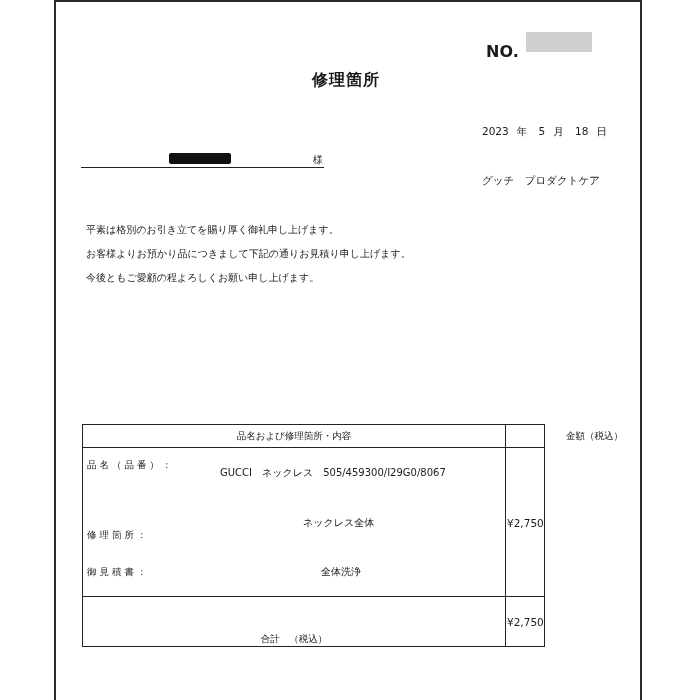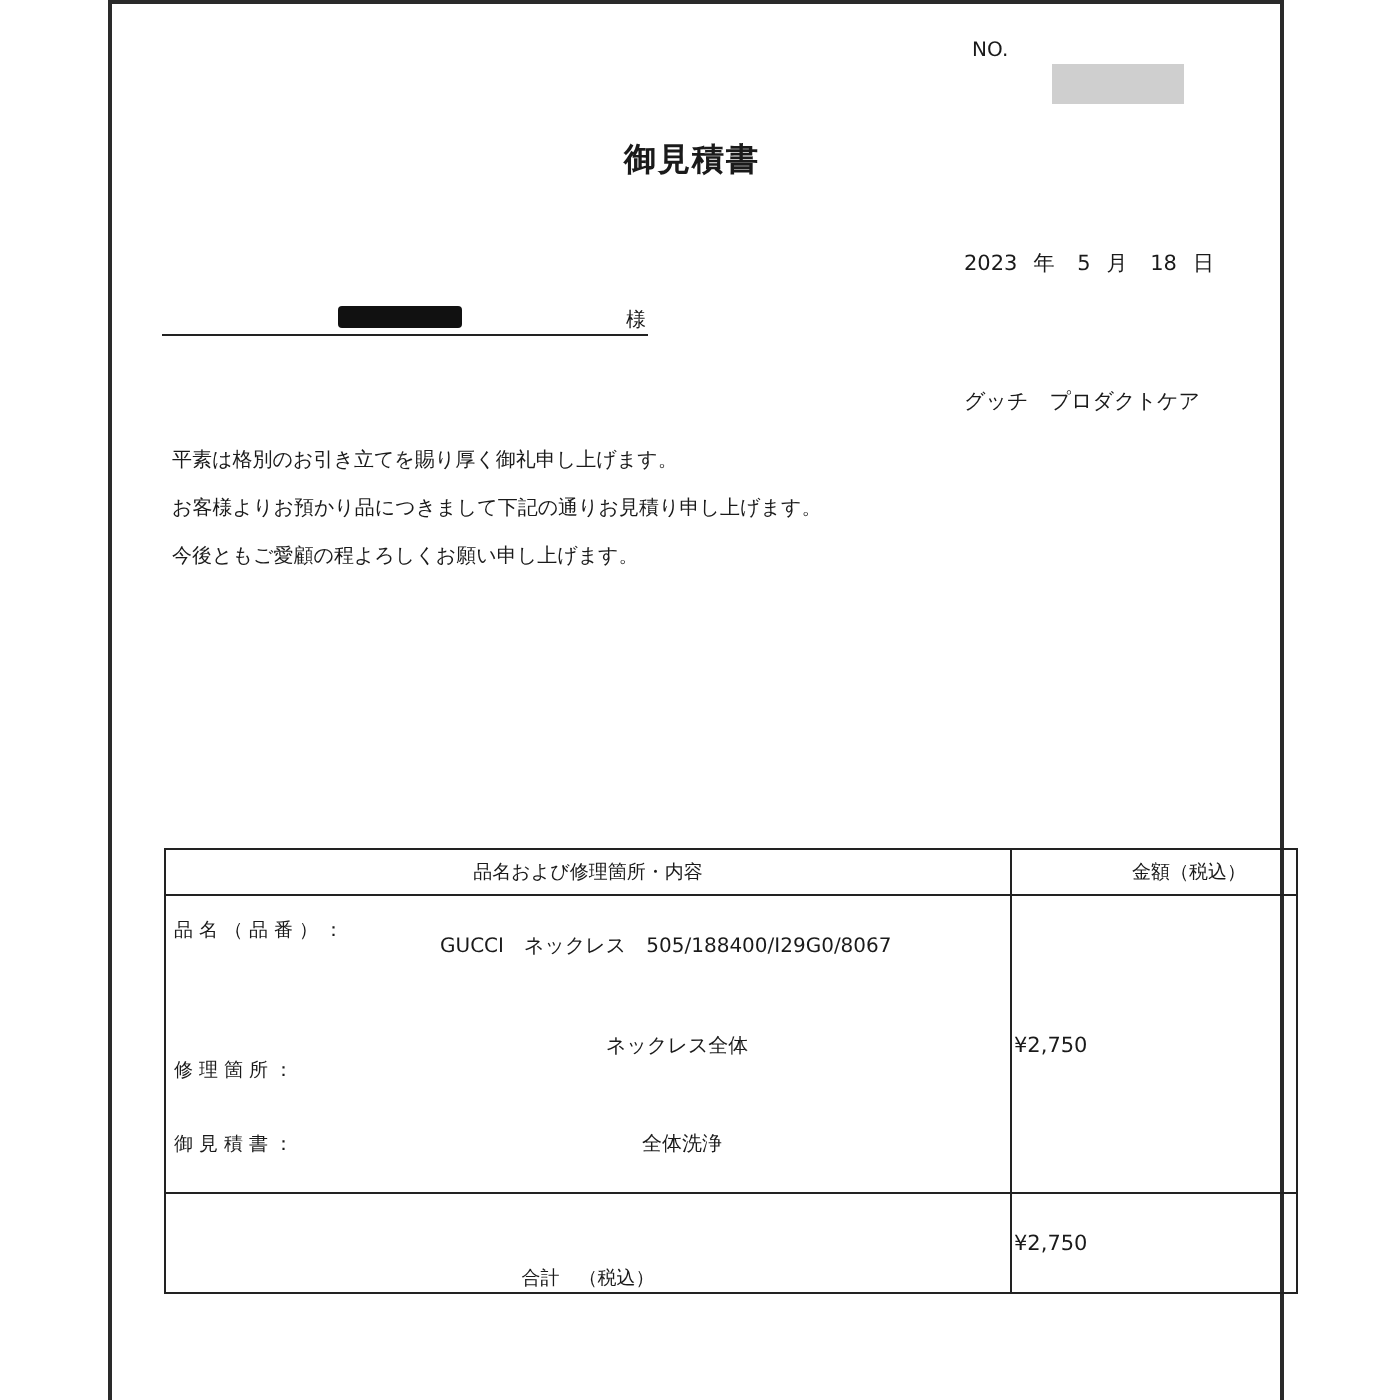--- a/index.html
+++ b/index.html
@@ -6,52 +6,52 @@
   body {
     width:700px; height:700px; background:#ffffff; position:relative; overflow:hidden;
     font-family: "DejaVu Sans", sans-serif; color:#1a1a1a;
   }
   .paper {
     position:absolute; left:54px; top:0; width:584px; height:720px;
     border-left:2px solid #2a2a2a; border-top:2px solid #2a2a2a; border-right:2px solid #2a2a2a;
     background:#fff;
   }
   .abs { position:absolute; white-space:nowrap; }
-  .no-label { left:430px; top:18px; font-size:10px; font-weight:normal; }
+  .no-label { left:430px; top:40px; font-size:16px; font-weight:bold; }
   .no-redact { left:470px; top:30px; width:66px; height:20px; background:#cfcfcf; }
   .title { left:256px; top:68px; font-size:16px; font-weight:bold; letter-spacing:1px; }
   .date { left:426px; top:123px; font-size:10.5px; }
   .date span { margin-right:8px; }
   .name-line { left:25px; top:165px; width:243px; border-bottom:1px solid #222; height:0; }
   .name-redact { left:113px; top:151px; width:62px; height:11px; background:#111; border-radius:2px; }
   .sama { left:257px; top:151px; font-size:10px; }
-  .company { left:426px; top:172px; font-size:10.5px;margin-top:20px; }
+  .company { left:426px; top:172px; font-size:10.5px; }
   .greet { left:30px; font-size:10px; }
   .table {
-    position:absolute; left:26px; top:422px; width:567px; height:223px;
+    position:absolute; left:26px; top:422px; width:463px; height:223px;
     border:1.5px solid #222; box-sizing:border-box;
   }
   .t-vline { position:absolute; left:422px; top:0; width:0; height:100%; border-left:1.5px solid #222; }
   .t-hline1 { position:absolute; left:0; top:22px; width:100%; border-top:1.5px solid #222; }
   .t-hline2 { position:absolute; left:0; top:171px; width:100%; border-top:1.5px solid #222; }
   .th-desc { position:absolute; left:0; top:5px; width:422px; text-align:center; font-size:9.5px; }
   .th-amt { position:absolute; left:422px; top:5px; width:99px; text-align:center; font-size:9.5px;padding-left:40px; }
   .row-label { position:absolute; left:4px; font-size:9.5px; letter-spacing:3px; }
   .row-val { position:absolute; font-size:10px; }
   .amt { position:absolute; left:424px; width:99px; text-align:left; font-size:10.5px; }
   .total-label { position:absolute; left:0; top:208px; width:422px; text-align:center; font-size:9.5px; }
 </style>
 </head>
 <body>
 
 <div class="paper">
   <div class="abs no-label">NO.</div>
   <div class="abs no-redact"></div>
 
-  <div class="abs title">御見積書</div>
+  <div class="abs title">修理箇所</div>
 
   <div class="abs date">
     <span>2023</span><span>年</span>
     <span>5</span><span>月</span>
     <span>18</span><span>日</span>
   </div>
 
   <div class="abs name-redact"></div>
   <div class="abs sama">様</div>
   <div class="abs name-line"></div>
@@ -64,21 +64,21 @@
 
   <div class="table">
     <div class="t-vline"></div>
     <div class="t-hline1"></div>
     <div class="t-hline2"></div>
 
     <div class="th-desc">品名および修理箇所・内容</div>
     <div class="th-amt">金額（税込）</div>
 
     <div class="row-label" style="top:34px">品名（品番）：</div>
-    <div class="row-val" style="left:137px; top:41px">GUCCI　ネックレス　505/188400/I29G0/8067</div>
+    <div class="row-val" style="left:137px; top:41px">GUCCI　ネックレス　505/459300/I29G0/8067</div>
 
     <div class="row-label" style="top:104px">修理箇所：</div>
     <div class="row-val" style="left:220px; top:91px">ネックレス全体</div>
 
     <div class="row-label" style="top:141px">御見積書：</div>
     <div class="row-val" style="left:238px; top:140px">全体洗浄</div>
 
     <div class="amt" style="top:92px">¥2,750</div>
 
     <div class="total-label">合計　（税込）</div>

